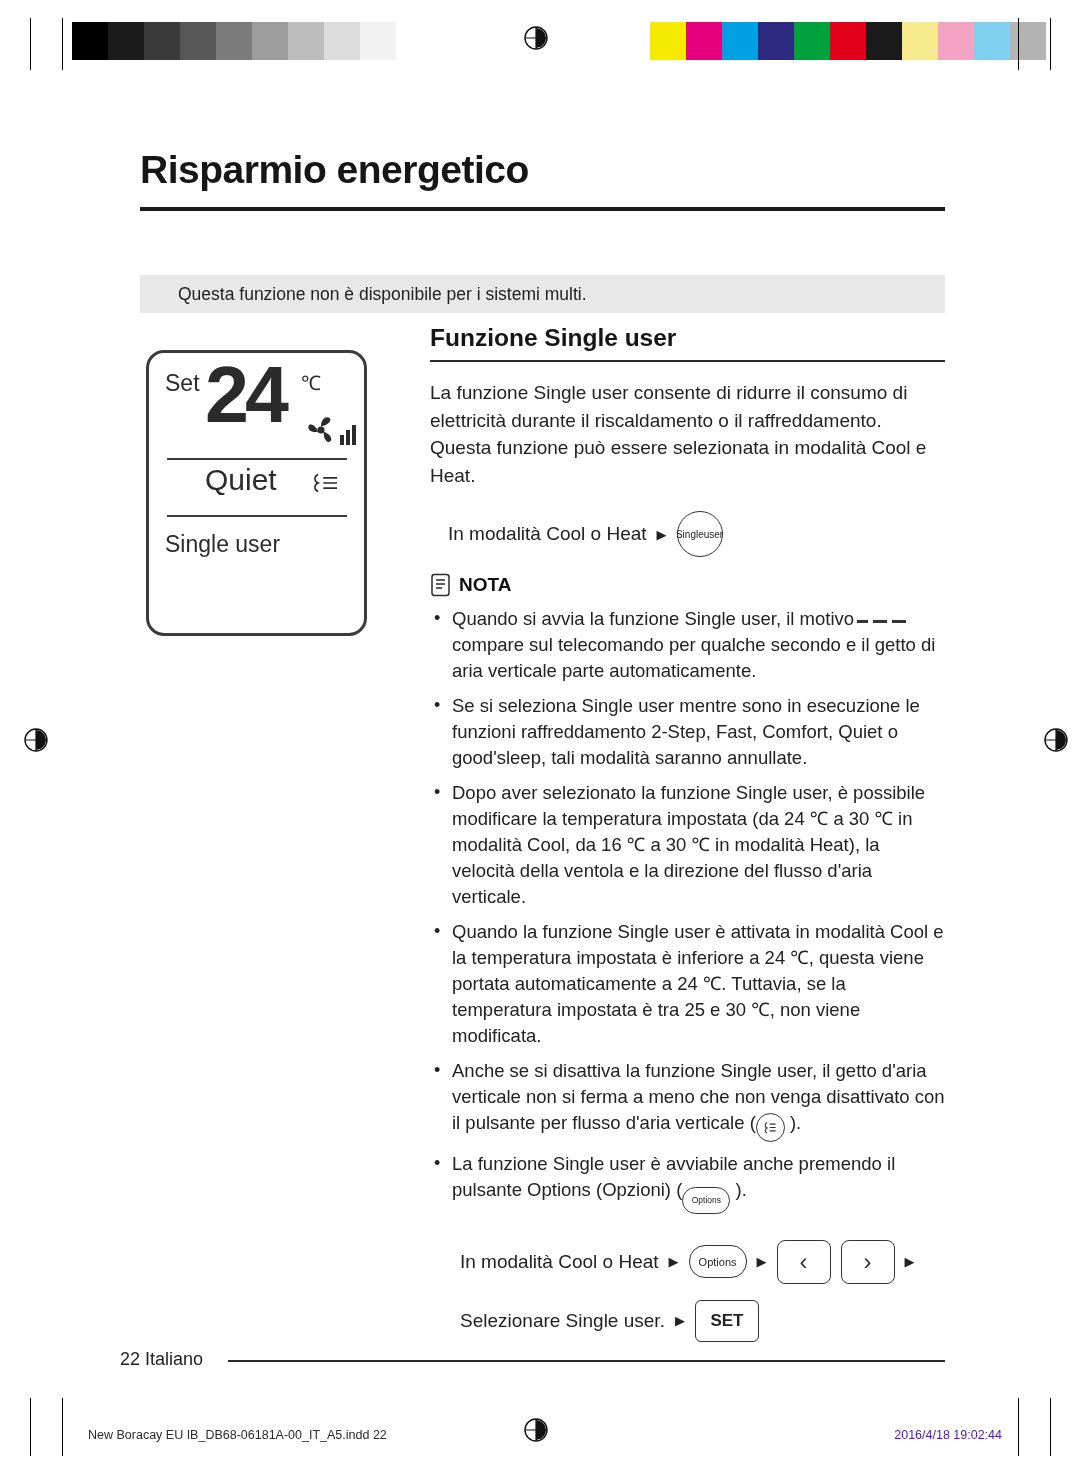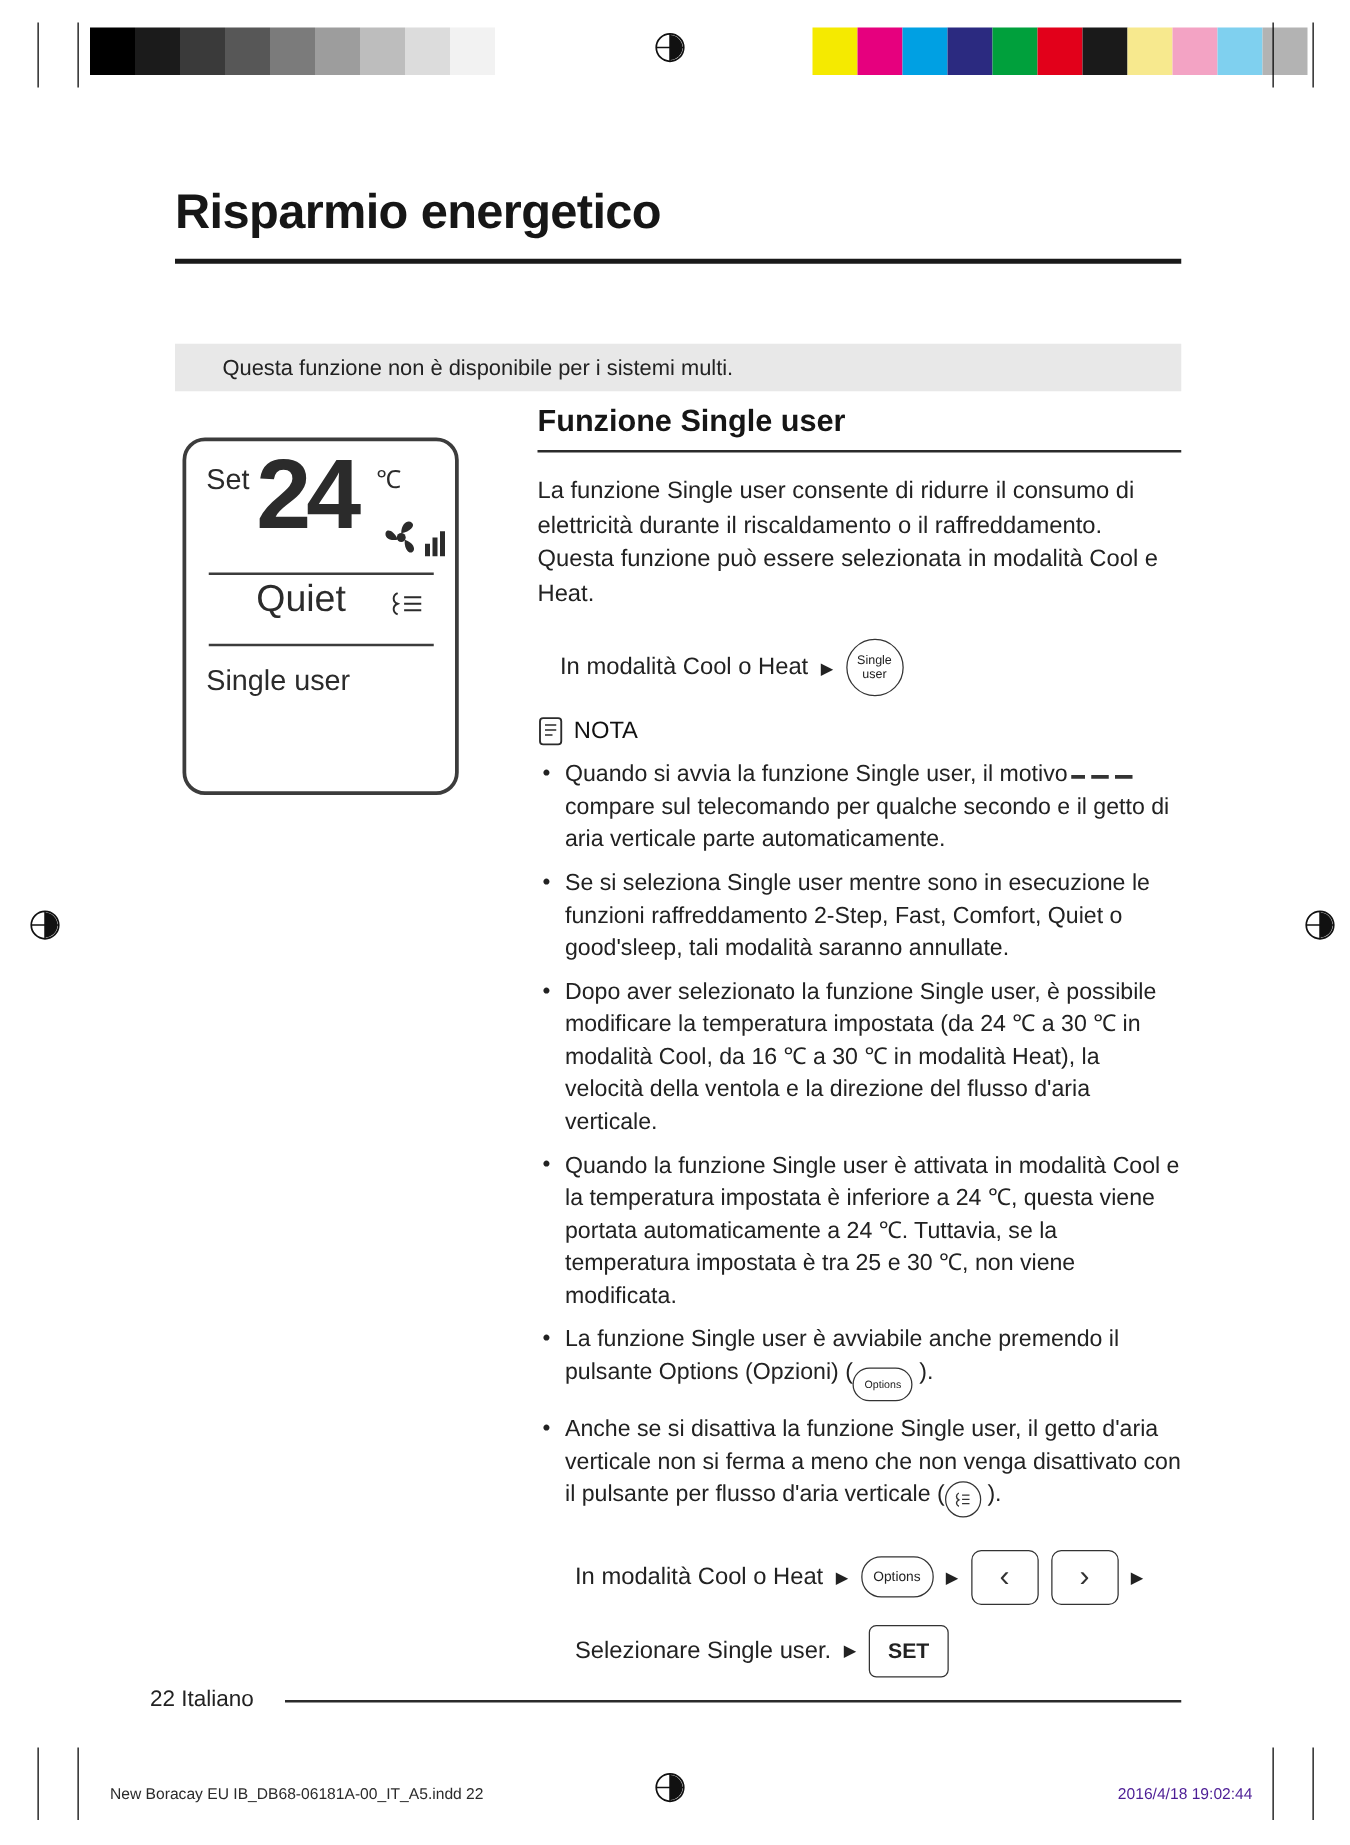--- a/index.html
+++ b/index.html
@@ -84,21 +84,21 @@
   .rc{position:absolute;left:430px;top:324px;width:515px;}
   .h2{font-size:24.5px;font-weight:bold;color:#161616;}
   .h2rule{width:515px;height:2px;background:#2b2b2b;margin-top:8px;}
   .para{font-size:19px;line-height:27.5px;color:#222;margin-top:17px;}
 
   .stepline{display:flex;align-items:center;gap:10px;margin-top:22px;font-size:19px;color:#222;}
   .arrow{font-size:13px;color:#222;line-height:1;}
 
   .btn-circle{
     width:44px;height:44px;border-radius:50%;border:1.6px solid #333;
-    display:flex;flex-direction:column;align-items:center;justify-content:center;
+    display:flex;flex-direction:row;align-items:center;justify-content:center;
     font-size:10px;line-height:11px;color:#222;background:#fff;
   }
   .btn-opt{
     width:56px;height:31px;border-radius:16px;border:1.6px solid #333;
     display:flex;align-items:center;justify-content:center;
     font-size:11px;color:#222;background:#fff;
   }
   .btn-opt.small{width:46px;height:25px;font-size:8.5px;}
   .btn-sq{
     width:52px;height:42px;border:1.6px solid #333;border-radius:8px;
@@ -110,21 +110,21 @@
     display:flex;align-items:center;justify-content:center;
     font-size:17px;font-weight:bold;color:#222;background:#fff;
   }
   .btn-vflow{
     display:inline-flex;width:27px;height:27px;border-radius:50%;
     border:1.4px solid #333;align-items:center;justify-content:center;
     vertical-align:-7px;
   }
 
   .note-head{display:flex;align-items:center;gap:8px;margin-top:16px;}
-  .note-head .lbl{font-size:19px;font-weight:normal;color:#111;}
+  .note-head .lbl{font-size:19px;font-weight:bold;color:#111;}
   .note-ic{width:21px;height:24px;}
 
   ul.notes{list-style:none;margin:6px 0 0 0;padding:0;}
   ul.notes li{
     position:relative;padding-left:22px;font-size:18.5px;line-height:26px;
     color:#222;margin-top:9px;
   }
   ul.notes li:before{
     content:"•";position:absolute;left:4px;top:-1px;font-size:18px;color:#222;
   }
@@ -274,30 +274,30 @@
       <li>
         <span>Se si seleziona Single user mentre sono in esecuzione le funzioni raffreddamento 2-Step, Fast, Comfort, Quiet o good'sleep, tali modalità saranno annullate.</span>
       </li>
       <li>
         <span>Dopo aver selezionato la funzione Single user, è possibile modificare la temperatura impostata (da 24 ℃ a 30 ℃ in modalità Cool, da 16 ℃ a 30 ℃ in modalità Heat), la velocità della ventola e la direzione del flusso d'aria verticale.</span>
       </li>
       <li>
         <span>Quando la funzione Single user è attivata in modalità Cool e la temperatura impostata è inferiore a 24 ℃, questa viene portata automaticamente a 24 ℃. Tuttavia, se la temperatura impostata è tra 25 e 30 ℃, non viene modificata.</span>
       </li>
       <li>
-        <span>La funzione Single user è avviabile anche premendo il pulsante Options (Opzioni) (<span class="btn-opt small" style="display: inline-flex; vertical-align: -7px;">Options</span> ).</span>
-      </li>
-      <li>
         <span>Anche se si disattiva la funzione Single user, il getto d'aria verticale non si ferma a meno che non venga disattivato con il pulsante per flusso d'aria verticale (<span class="btn-vflow">
               <svg viewBox="0 0 20 20" width="17" height="17">
                 <path d="M6 4 C3 5.5 3 9 6 10.5 C3 12 3 15 6 16.5" fill="none" stroke="#333" stroke-width="1.3"></path>
                 <path d="M9 6 H16 M9 10 H16 M9 14 H16" stroke="#333" stroke-width="1.3"></path>
               </svg>
             </span> ).</span>
       </li>
+      <li>
+        <span>La funzione Single user è avviabile anche premendo il pulsante Options (Opzioni) (<span class="btn-opt small" style="display: inline-flex; vertical-align: -7px;">Options</span> ).</span>
+      </li>
     </ul>
 
     <div class="stepline" style="padding-left:30px;margin-top:26px;">
       <span>In modalità Cool o Heat</span>
       <span class="arrow">▶</span>
       <span class="btn-opt">Options</span>
       <span class="arrow">▶</span>
       <span class="btn-sq">‹</span>
       <span class="btn-sq">›</span>
       <span class="arrow">▶</span>

